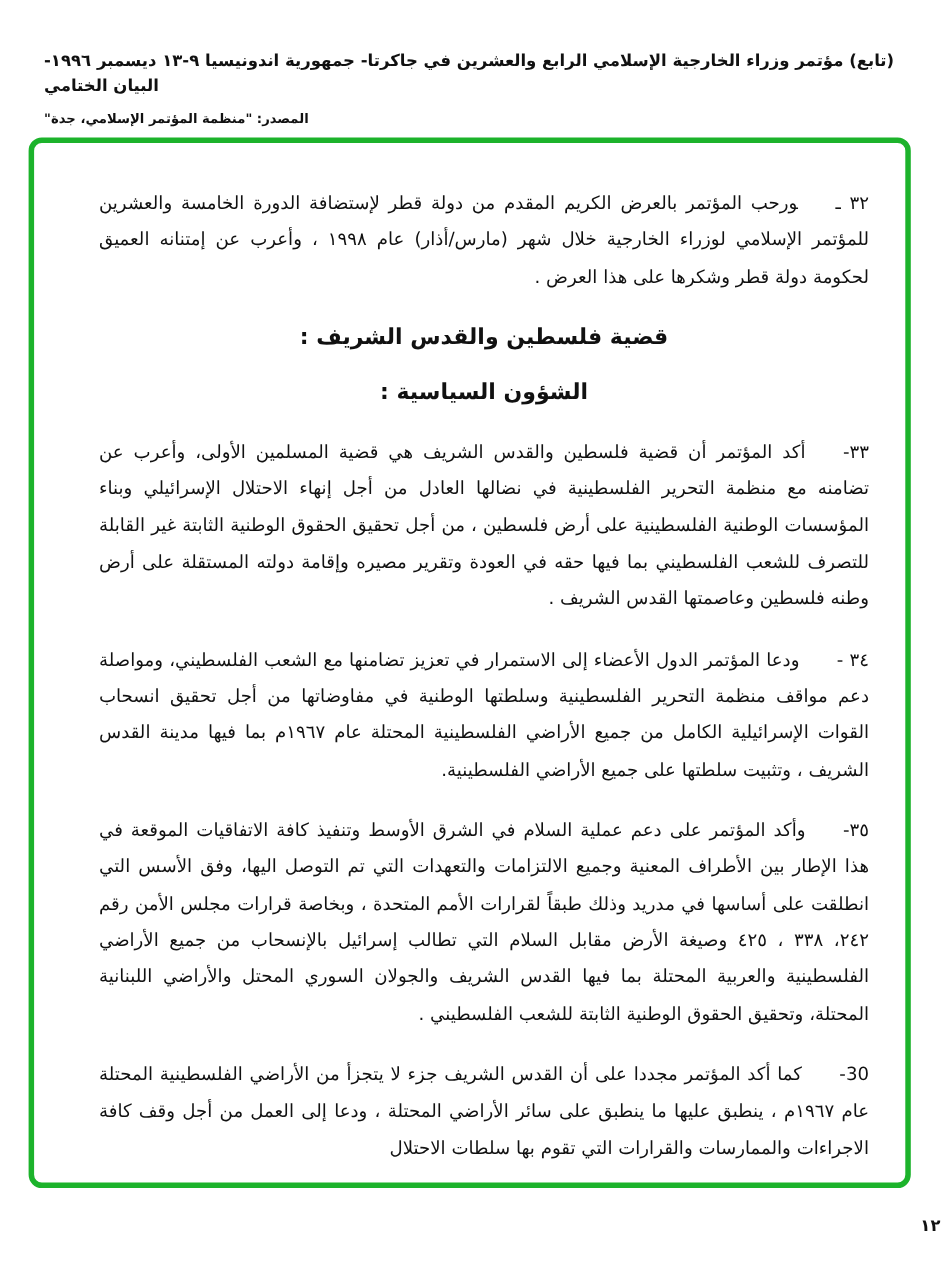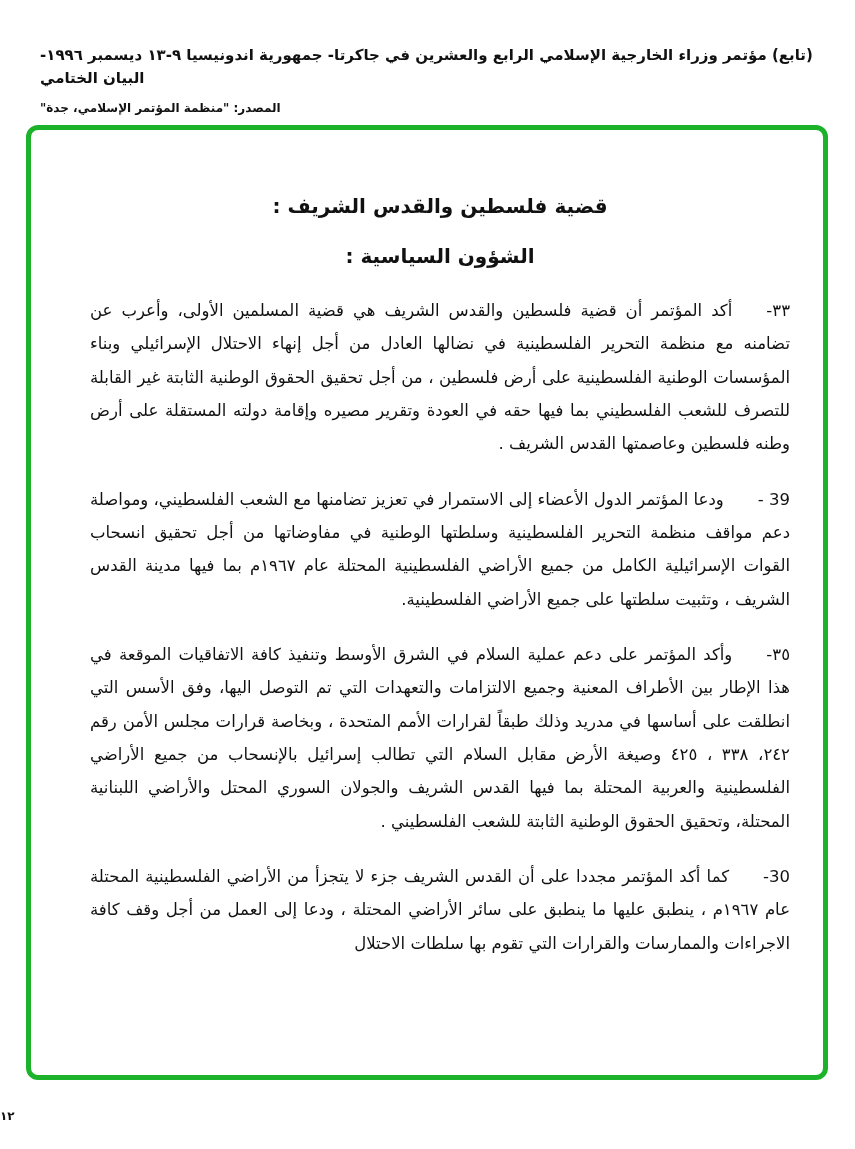--- a/index.html
+++ b/index.html
@@ -63,47 +63,50 @@
     text-align: center;
     margin: 26px 0 26px 0;
     letter-spacing: 0.5px;
   }
   
   .page-number {
     position: absolute;
     bottom: 26px;
     left: 0;
     right: 0;
-    text-align: left;
-    font-size: 12px;
+    text-align: right;
+    font-size: 15px;
     font-weight: bold;
     direction: rtl;
   }
 </style>
 </head>
 <body style="color: rgb(17, 17, 17); background: rgb(255, 255, 255);">
 
 <div class="page-header">
   <div class="header-line1">(تابع) مؤتمر وزراء الخارجية الإسلامي الرابع والعشرين في جاكرتا- جمهورية اندونيسيا ٩-١٣ ديسمبر ١٩٩٦-البيان الختامي</div>
   <div class="header-line2">المصدر: "منظمة المؤتمر الإسلامي، جدة"</div>
 </div>
 
 <div class="content-frame" style="border-color: rgb(28, 179, 43);">
 
+  <p class="para">
+    <span class="para-num">٣٢ ـ</span><span>ورحب المؤتمر بالعرض الكريم المقدم من دولة قطر لإستضافة الدورة الخامسة والعشرين للمؤتمر الإسلامي لوزراء الخارجية خلال شهر (مارس/أذار) عام ١٩٩٨ ، وأعرب عن إمتنانه العميق لحكومة دولة قطر وشكرها على هذا العرض .</span>
+  </p>
 
   <div class="section-heading">قضية فلسطين والقدس الشريف :</div>
 
   <div class="section-heading">الشؤون السياسية :</div>
 
   <p class="para">
     <span class="para-num">٣٣-</span><span>أكد المؤتمر أن قضية فلسطين والقدس الشريف هي قضية المسلمين الأولى، وأعرب عن تضامنه مع منظمة التحرير الفلسطينية في نضالها العادل من أجل إنهاء الاحتلال الإسرائيلي وبناء المؤسسات الوطنية الفلسطينية على أرض فلسطين ، من أجل تحقيق الحقوق الوطنية الثابتة غير القابلة للتصرف للشعب الفلسطيني بما فيها حقه في العودة وتقرير مصيره وإقامة دولته المستقلة على أرض وطنه فلسطين وعاصمتها القدس الشريف .</span>
   </p>
 
   <p class="para">
-    <span class="para-num">39 -</span><span>ودعا المؤتمر الدول الأعضاء إلى الاستمرار في تعزيز تضامنها مع الشعب الفلسطيني، ومواصلة دعم مواقف منظمة التحرير الفلسطينية وسلطتها الوطنية في مفاوضاتها من أجل تحقيق انسحاب القوات الإسرائيلية الكامل من جميع الأراضي الفلسطينية المحتلة عام ١٩٦٧م بما فيها مدينة القدس الشريف ، وتثبيت سلطتها على جميع الأراضي الفلسطينية.</span>
+    <span class="para-num">٣٤ -</span><span>ودعا المؤتمر الدول الأعضاء إلى الاستمرار في تعزيز تضامنها مع الشعب الفلسطيني، ومواصلة دعم مواقف منظمة التحرير الفلسطينية وسلطتها الوطنية في مفاوضاتها من أجل تحقيق انسحاب القوات الإسرائيلية الكامل من جميع الأراضي الفلسطينية المحتلة عام ١٩٦٧م بما فيها مدينة القدس الشريف ، وتثبيت سلطتها على جميع الأراضي الفلسطينية.</span>
   </p>
 
   <p class="para">
     <span class="para-num">٣٥-</span><span>وأكد المؤتمر على دعم عملية السلام في الشرق الأوسط وتنفيذ كافة الاتفاقيات الموقعة في هذا الإطار بين الأطراف المعنية وجميع الالتزامات والتعهدات التي تم التوصل اليها، وفق الأسس التي انطلقت على أساسها في مدريد وذلك طبقاً لقرارات الأمم المتحدة ، وبخاصة قرارات مجلس الأمن رقم ٢٤٢، ٣٣٨ ، ٤٢٥ وصيغة الأرض مقابل السلام التي تطالب إسرائيل بالإنسحاب من جميع الأراضي الفلسطينية والعربية المحتلة بما فيها القدس الشريف والجولان السوري المحتل والأراضي اللبنانية المحتلة، وتحقيق الحقوق الوطنية الثابتة للشعب الفلسطيني .</span>
   </p>
 
   <p class="para">
     <span class="para-num">30-</span><span>كما أكد المؤتمر مجددا على أن القدس الشريف جزء لا يتجزأ من الأراضي الفلسطينية المحتلة عام ١٩٦٧م ، ينطبق عليها ما ينطبق على سائر الأراضي المحتلة ، ودعا إلى العمل من أجل وقف كافة الاجراءات والممارسات والقرارات التي تقوم بها سلطات الاحتلال</span>
   </p>
 

